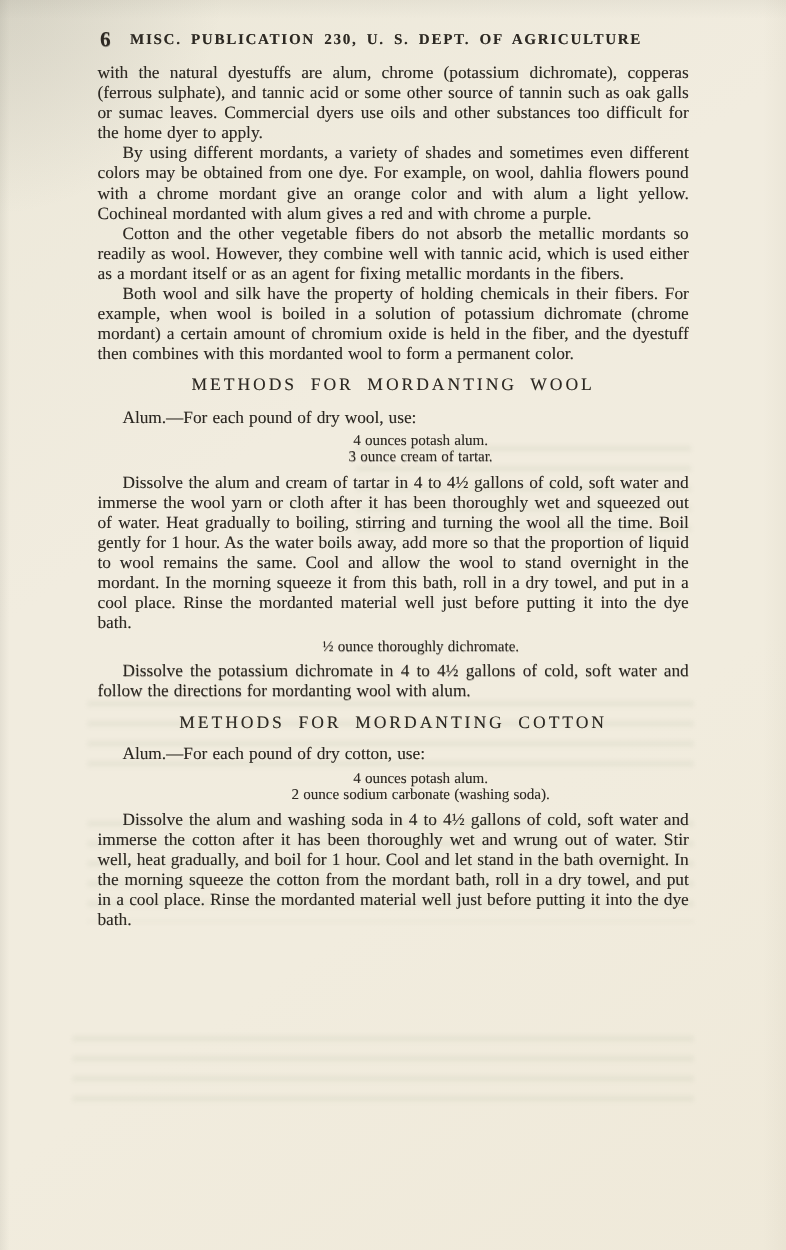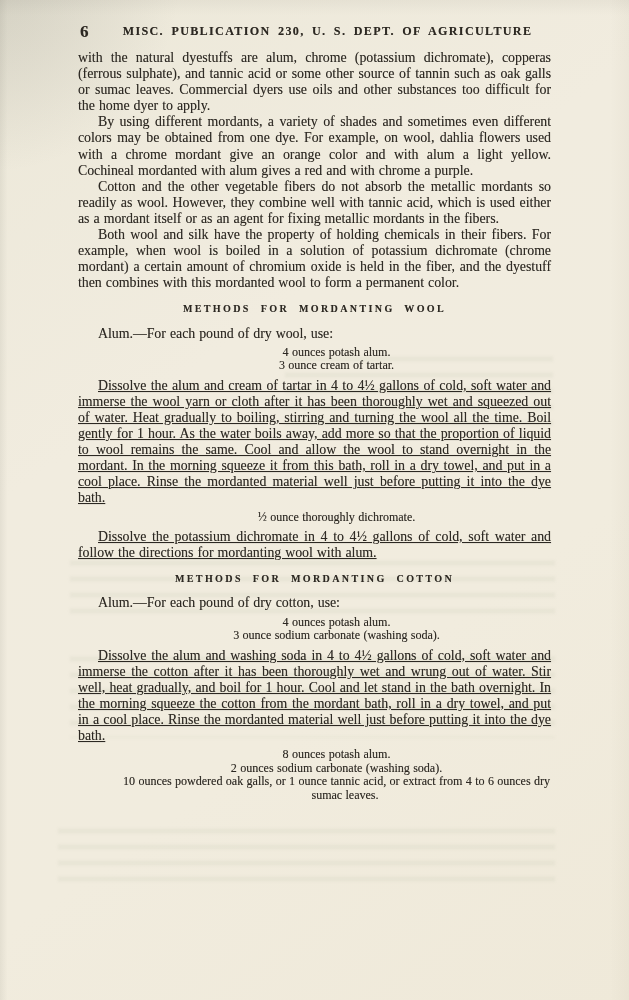--- a/index.html
+++ b/index.html
@@ -54,21 +54,20 @@
   .pagenum {
     position: absolute;
     left: 2px;
     top: -2px;
     font-size: 17px;
     font-weight: 600;
     text-shadow: 0.2px 0.2px 0.4px rgba(44,40,34,0.45);
   }
   .headtitle {
     display: block;
-    text-align: center;
     padding-left: 26px;
     font-size: 12px;
     font-weight: 600;
     letter-spacing: 1.4px;
     word-spacing: 3px;
     text-shadow: 0.2px 0.2px 0.4px rgba(44,40,34,0.45);
   }
   .body-text {
     margin-top: 6px;
     font-size: 13.8px;
@@ -77,29 +76,29 @@
     word-spacing: 0.6px;
     text-shadow: 0.2px 0.2px 0.35px rgba(44,40,34,0.38);
   }
   .body-text p {
     margin: 0;
     text-indent: 20px;
   }
   .body-text p.noindent { text-indent: 0; }
   .sec {
     margin: 10px 0 8px;
-    font-size: 10px;
-    font-weight: 700;
+    font-size: 14px;
+    font-weight: 400;
     letter-spacing: 2.4px;
     word-spacing: 5px;
     text-align: center;
     text-indent: 0;
   }
   .lead { margin-top: 3px !important; }
-  .dir  { margin-top: 4px !important; text-decoration: underline; }
+  .dir  { margin-top: 4px !important; }
   .ing {
     list-style: none;
     margin: 4px 0 5px 44px;
     padding: 0;
     font-size: 12px;
     line-height: 13.6px;
     text-align: center;
     word-spacing: 0.4px;
   }
   .ing li {
@@ -120,21 +119,21 @@
   <div class="content">
 
     <header class="running-head">
       <span class="pagenum">6</span>
       <span class="headtitle">MISC. PUBLICATION 230, U. S. DEPT. OF AGRICULTURE</span>
     </header>
 
     <main class="body-text">
 
       <p class="noindent">with the natural dyestuffs are alum, chrome (potassium dichromate), copperas (ferrous sulphate), and tannic acid or some other source of tannin such as oak galls or sumac leaves.  Commercial dyers use oils and other substances too difficult for the home dyer to apply.</p>
-      <p>By using different mordants, a variety of shades and sometimes even different colors may be obtained from one dye.  For example, on wool, dahlia flowers used with a chrome mordant give an orange color and with alum a light yellow.  Cochineal mordanted with alum gives a red and with chrome a purple.</p>
+      <p>By using different mordants, a variety of shades and sometimes even different colors may be obtained from one dye.  For example, on wool, dahlia flowers pound with a chrome mordant give an orange color and with alum a light yellow.  Cochineal mordanted with alum gives a red and with chrome a purple.</p>
       <p>Cotton and the other vegetable fibers do not absorb the metallic mordants so readily as wool.  However, they combine well with tannic acid, which is used either as a mordant itself or as an agent for fixing metallic mordants in the fibers.</p>
       <p>Both wool and silk have the property of holding chemicals in their fibers.  For example, when wool is boiled in a solution of potassium dichromate (chrome mordant) a certain amount of chromium oxide is held in the fiber, and the dyestuff then combines with this mordanted wool to form a permanent color.</p>
 
       <h2 class="sec">METHODS FOR MORDANTING WOOL</h2>
 
       <p class="lead"><span>Alum.</span><span>—For each pound of dry wool, use:</span></p>
       <ul class="ing">
         <li>4 ounces potash alum.</li>
         <li>3 ounce cream of tartar.</li>
       </ul>
@@ -143,25 +142,20 @@
       <ul class="ing">
         <li>½ ounce thoroughly dichromate.</li>
       </ul>
       <p class="dir">Dissolve the potassium dichromate in 4 to 4½ gallons of cold, soft water and follow the directions for mordanting wool with alum.</p>
 
       <h2 class="sec">METHODS FOR MORDANTING COTTON</h2>
 
       <p class="lead"><span>Alum.</span><span>—For each pound of dry cotton, use:</span></p>
       <ul class="ing">
         <li>4 ounces potash alum.</li>
-        <li>3 ounce sodium carbonate (washing soda).</li>
+        <li>2 ounce sodium carbonate (washing soda).</li>
       </ul>
       <p class="dir">Dissolve the alum and washing soda in 4 to 4½ gallons of cold, soft water and immerse the cotton after it has been thoroughly wet and wrung out of water.  Stir well, heat gradually, and boil for 1 hour.  Cool and let stand in the bath overnight.  In the morning squeeze the cotton from the mordant bath, roll in a dry towel, and put in a cool place.  Rinse the mordanted material well just before putting it into the dye bath.</p>
 
-      <ul class="ing">
-        <li>8 ounces potash alum.</li>
-        <li>2 ounces sodium carbonate (washing soda).</li>
-        <li>10 ounces powdered oak galls, or 1 ounce tannic acid, or extract from 4 to 6 ounces dry sumac leaves.</li>
-      </ul>
 
     </main>
   </div>
 </div>
 
 </body></html>

